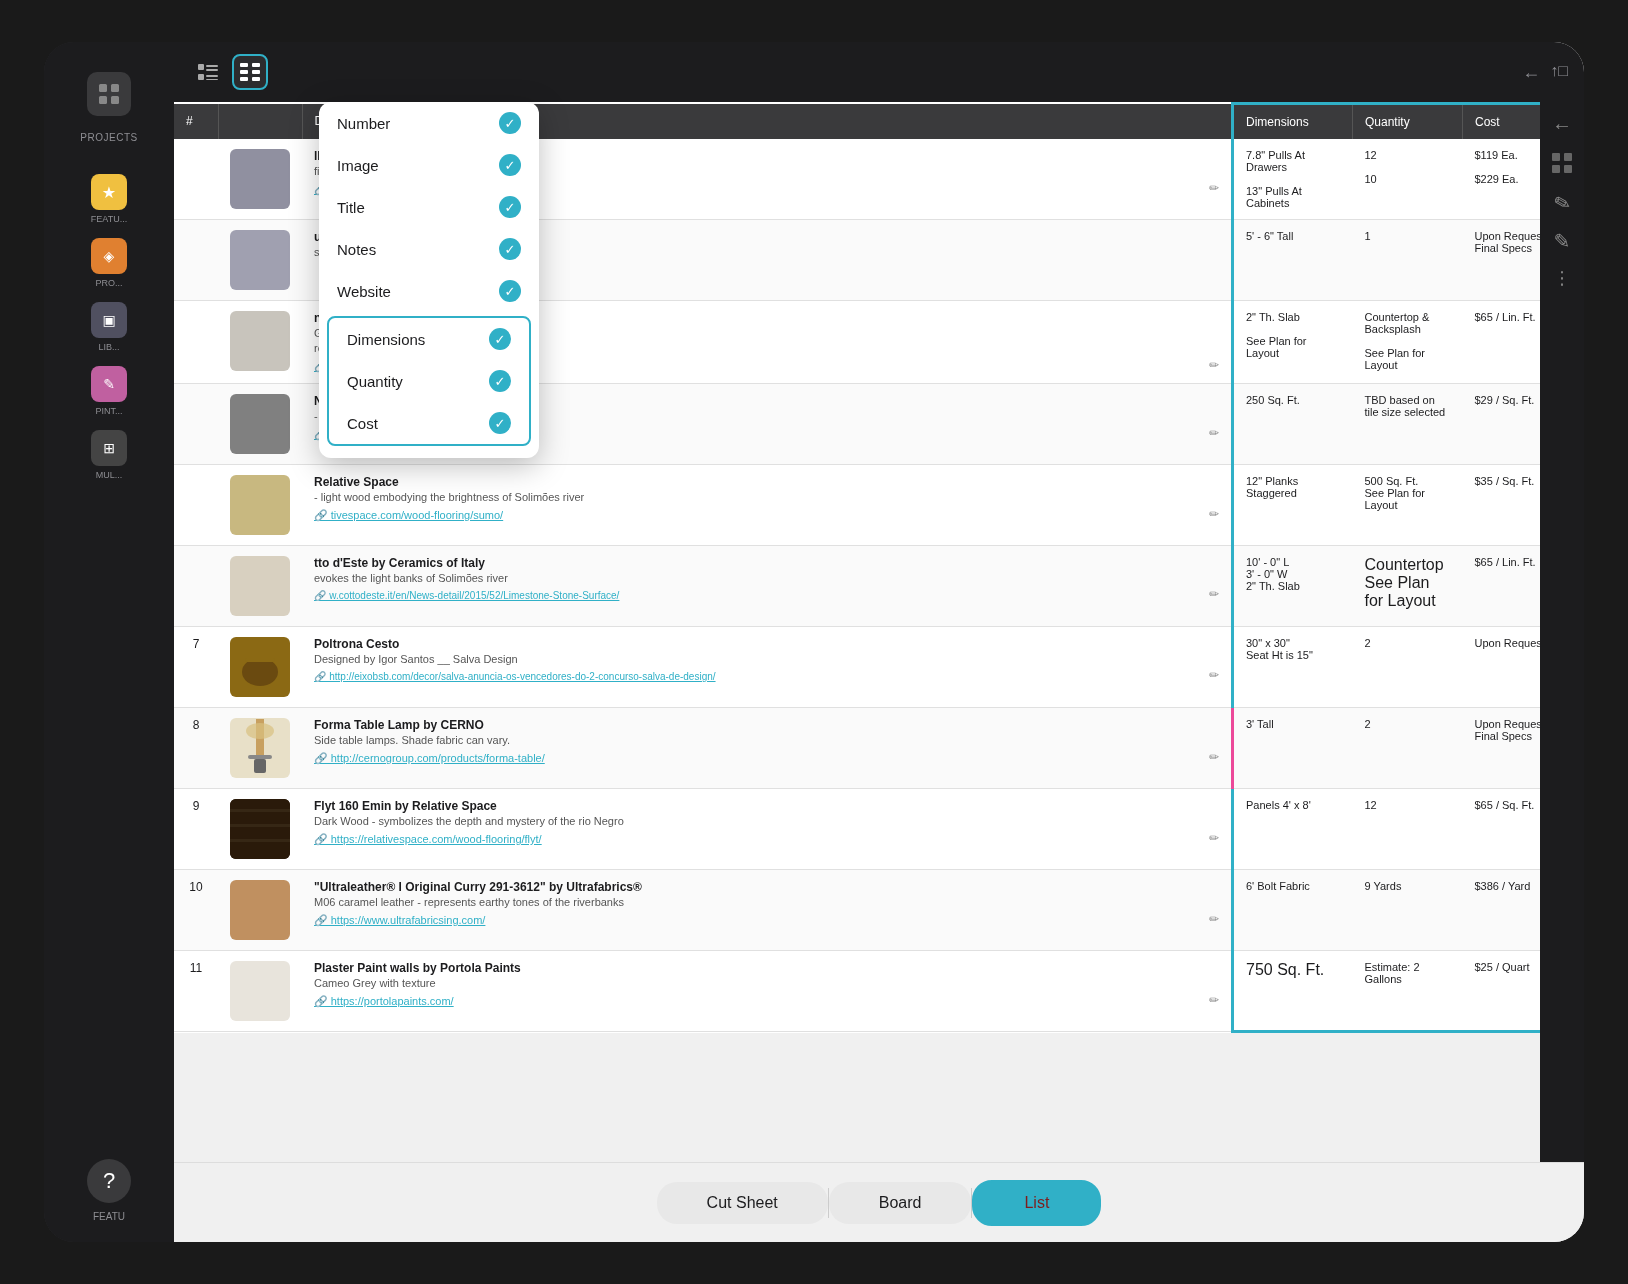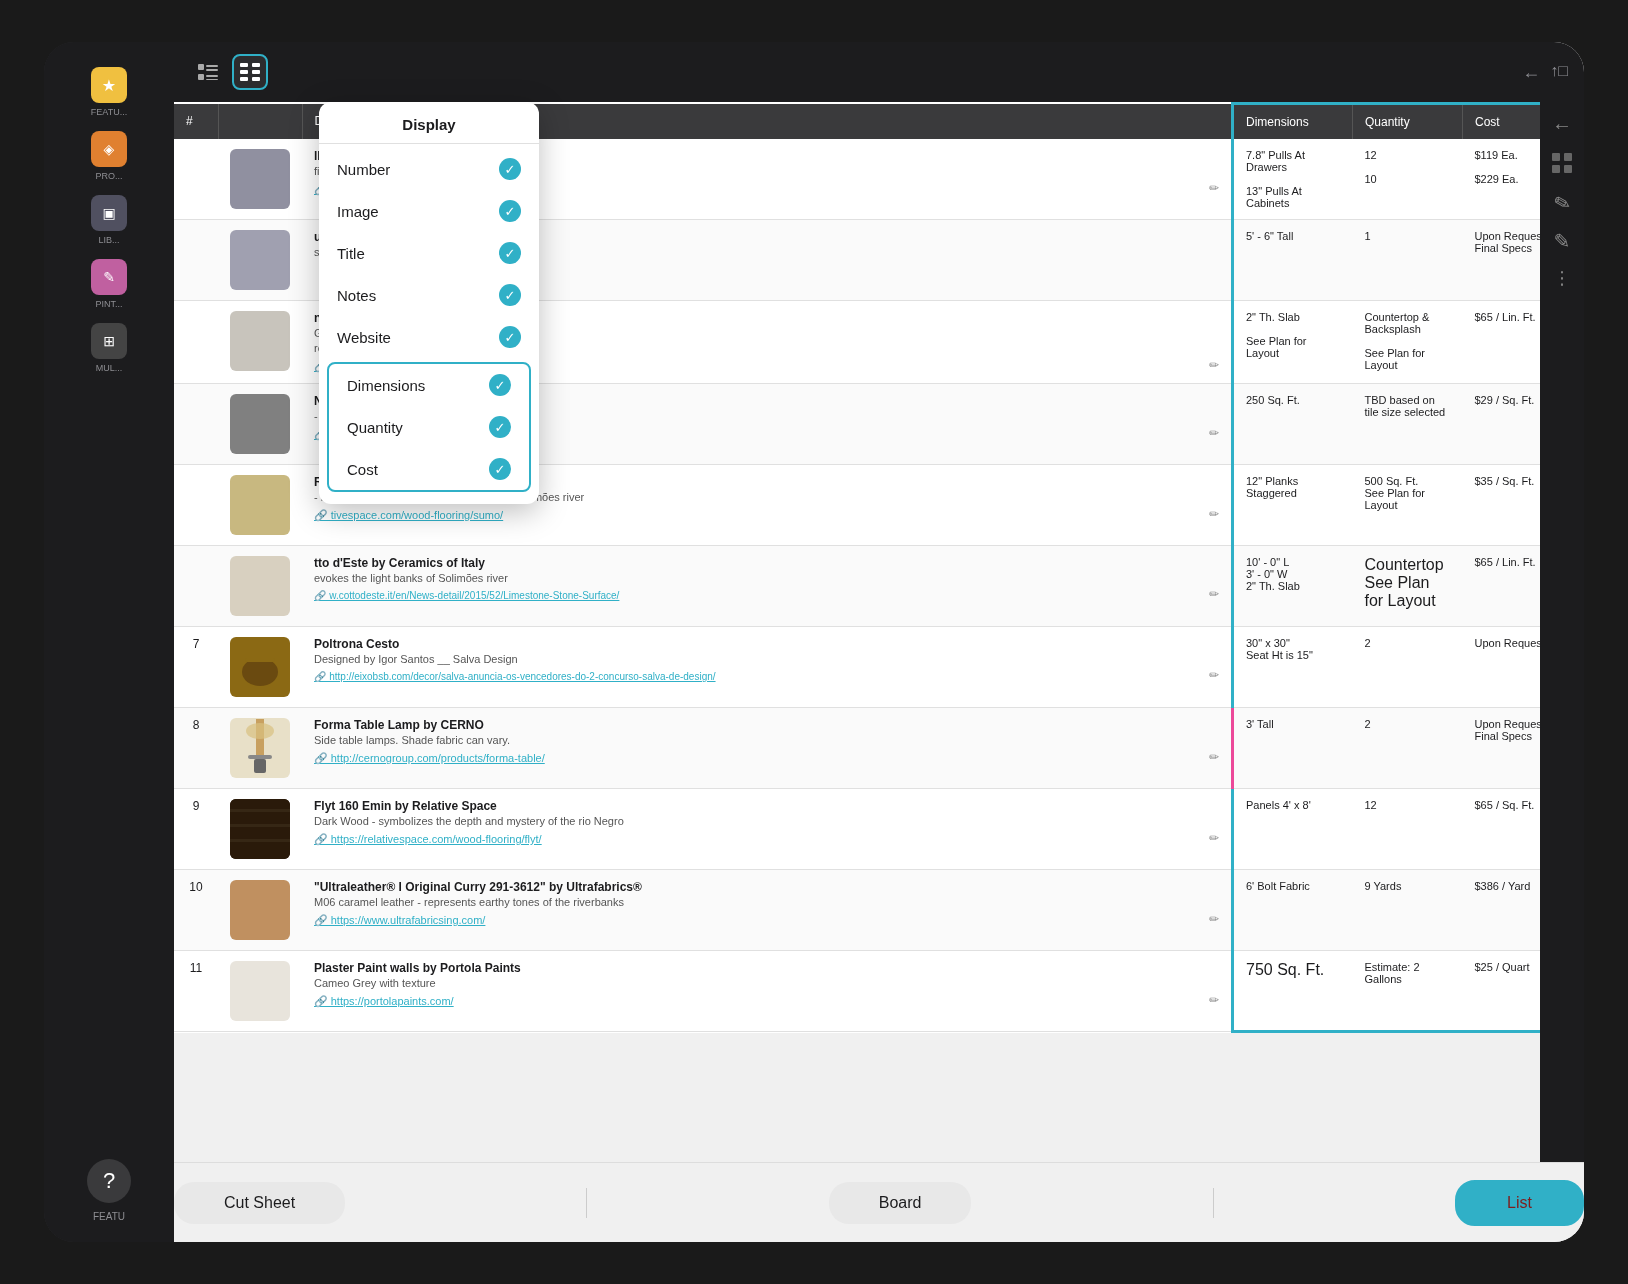--- a/index.html
+++ b/index.html
@@ -293,21 +293,21 @@
       display: flex;
       align-items: center;
       justify-content: space-between;
     }
     
     .bottom-bar {
       height: 80px;
       background: #f0f0f0;
       display: flex;
       align-items: center;
-      justify-content: space-between;
+      justify-content: center;
       gap: 0;
       border-top: 1px solid #ddd;
     }
     .bottom-btn {
       padding: 12px 50px;
       border-radius: 20px;
       font-size: 16px;
       font-weight: 500;
       cursor: pointer;
       background: #e8e8e8;
@@ -328,20 +328,31 @@
     
     .swatch-brown { background: #8B6914; }
     .swatch-dark { background: #2a1a0a; }
   </style>
 </head>
 <body>
 
 <div class="tablet-frame">
 
   <div class="sidebar">
+    <div class="sidebar-top-bar">
+      <div class="grid-icon-btn">
+        <svg width="22" height="22" viewBox="0 0 22 22" fill="none">
+          <rect x="1" y="1" width="8" height="8" rx="1.5" fill="#888"></rect>
+          <rect x="13" y="1" width="8" height="8" rx="1.5" fill="#888"></rect>
+          <rect x="1" y="13" width="8" height="8" rx="1.5" fill="#888"></rect>
+          <rect x="13" y="13" width="8" height="8" rx="1.5" fill="#888"></rect>
+        </svg>
+      </div>
+      <span class="sidebar-label">PROJECTS</span>
+    </div>
     <div class="sidebar-nav">
       <div class="sidebar-item">
         <div class="icon-circle yellow">
           <span style="color:#fff;font-size:16px;">★</span>
         </div>
         <span class="sidebar-item-label">FEATU...</span>
       </div>
       <div class="sidebar-item">
         <div class="icon-circle orange">
           <span style="color:#fff;font-size:14px;">◈</span>
@@ -398,21 +409,20 @@
           </svg>
         </div>
       </div>
       <div class="top-bar-right">
         <span class="top-bar-action">←</span>
         <span class="top-bar-action" style="font-size:16px;">↑□</span>
       </div>
     </div>
 
     <div class="display-dropdown">
-      <div class="display-dropdown-title">Display</div>
 
       <div class="display-item">
         <span class="display-item-label">Number</span>
         <div class="check">✓</div>
       </div>
       <div class="display-item">
         <span class="display-item-label">Image</span>
         <div class="check">✓</div>
       </div>
       <div class="display-item">

